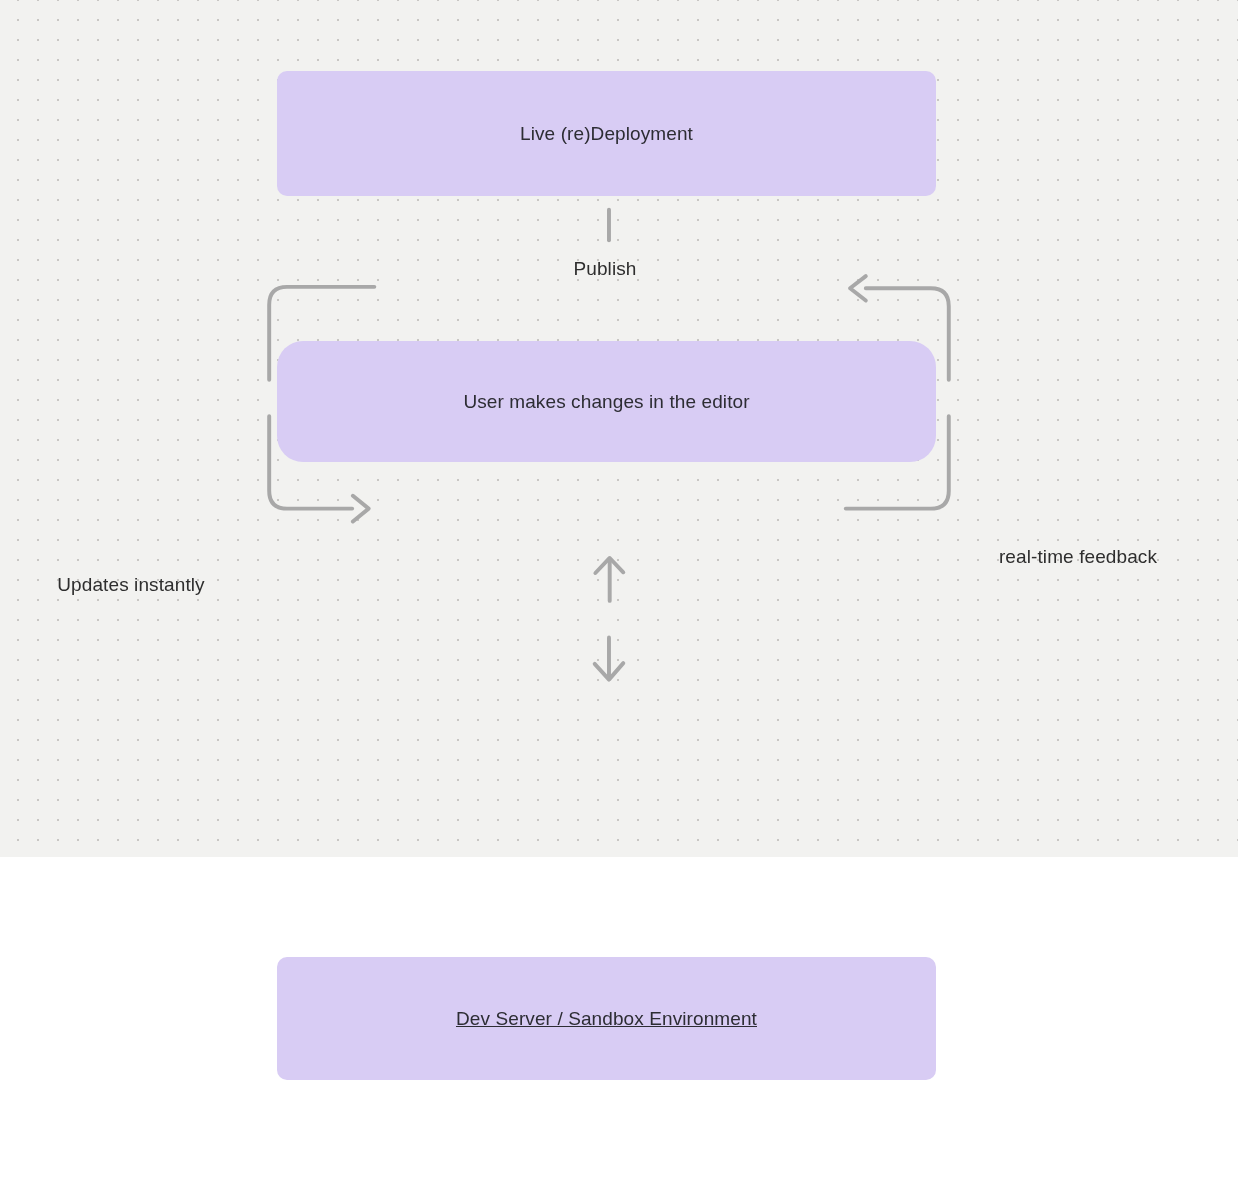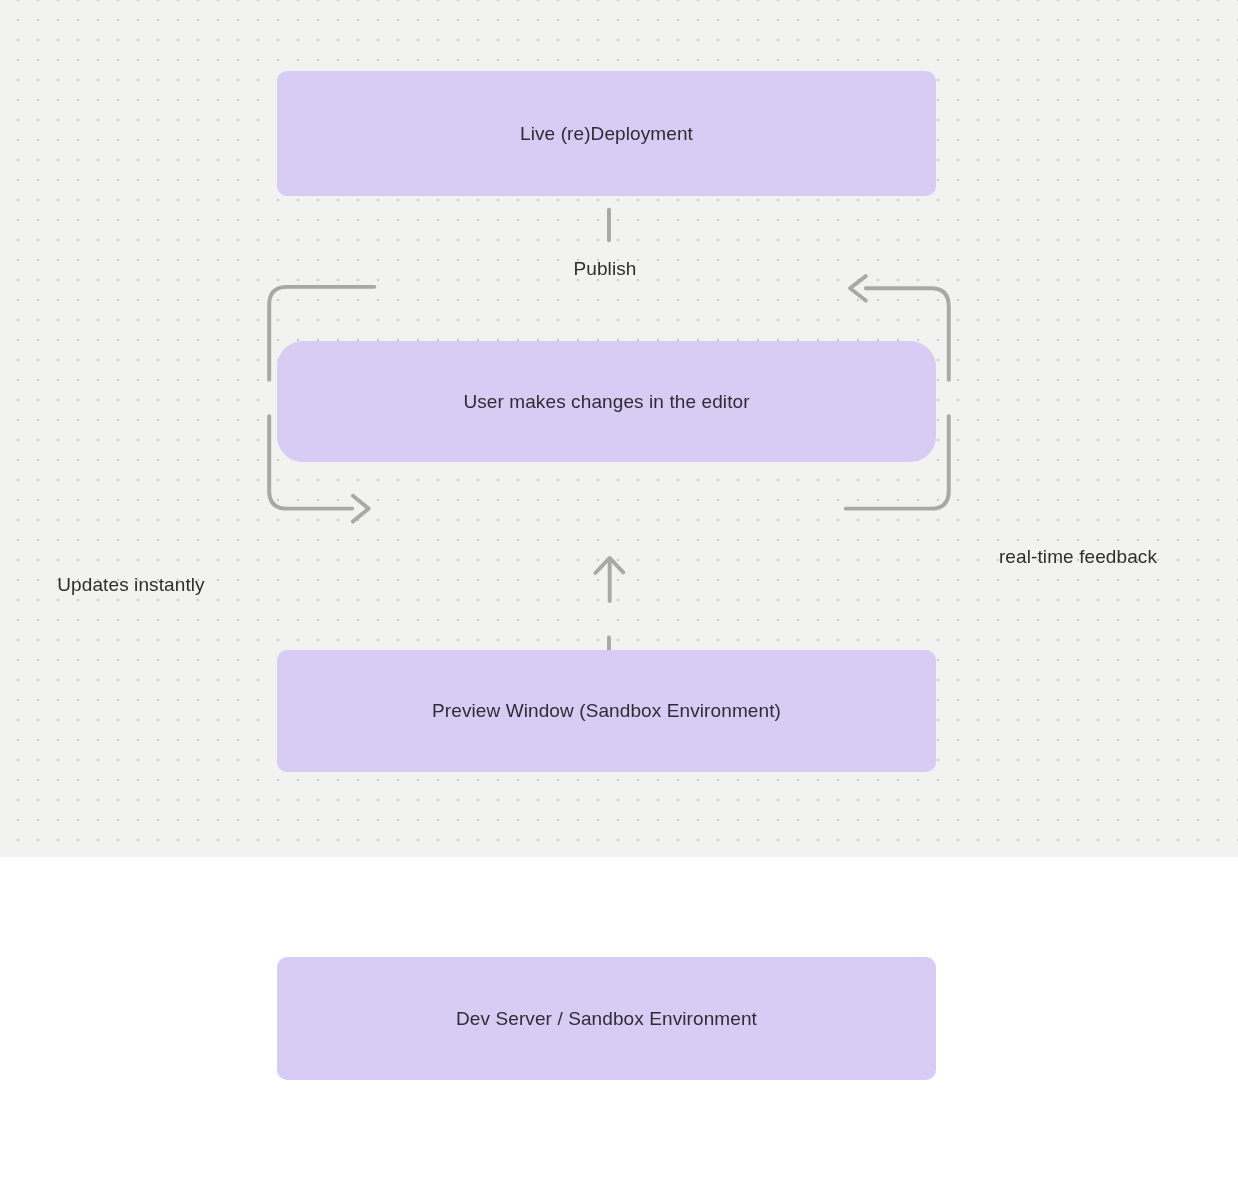--- a/index.html
+++ b/index.html
@@ -47,21 +47,21 @@
     display: flex;
     align-items: center;
     justify-content: center;
     color: var(--node-text);
     font-size: 19px;
     letter-spacing: 0.1px;
   }
   .node-live     { top: 71px;  height: 125px; }
   .node-editor   { top: 341px; height: 121px; border-radius: 26px; }
   .node-preview  { top: 650px; height: 122px; }
-  .node-dev      { top: 957px; height: 123px; }
+  .node-dev      { top: 957px; height: 123px; text-decoration: underline; }
   .edge-label {
     position: absolute;
     transform: translate(-50%, -50%);
     white-space: nowrap;
     color: var(--label-text);
     font-size: 19px;
     letter-spacing: 0.1px;
   }
   .label-publish  { left: 605px;  top: 269px; }
   .label-updates  { left: 131px;  top: 557px; margin-top: 28px; }
@@ -102,23 +102,20 @@
   </svg>
 
   <div class="node node-live">
     <span>Live (re)Deployment</span>
   </div>
 
   <div class="node node-editor">
     <span>User makes changes in the editor</span>
   </div>
 
-  <div class="node node-preview">
-    <span>Preview Window (Sandbox Environment)</span>
-  </div>
 
   <div class="node node-dev">
     <span>Dev Server / Sandbox Environment</span>
   </div>
 
   <div class="edge-label label-publish">Publish</div>
 
   <div class="edge-label label-updates">Updates instantly</div>
 
   <div class="edge-label label-realtime">real-time feedback</div>

